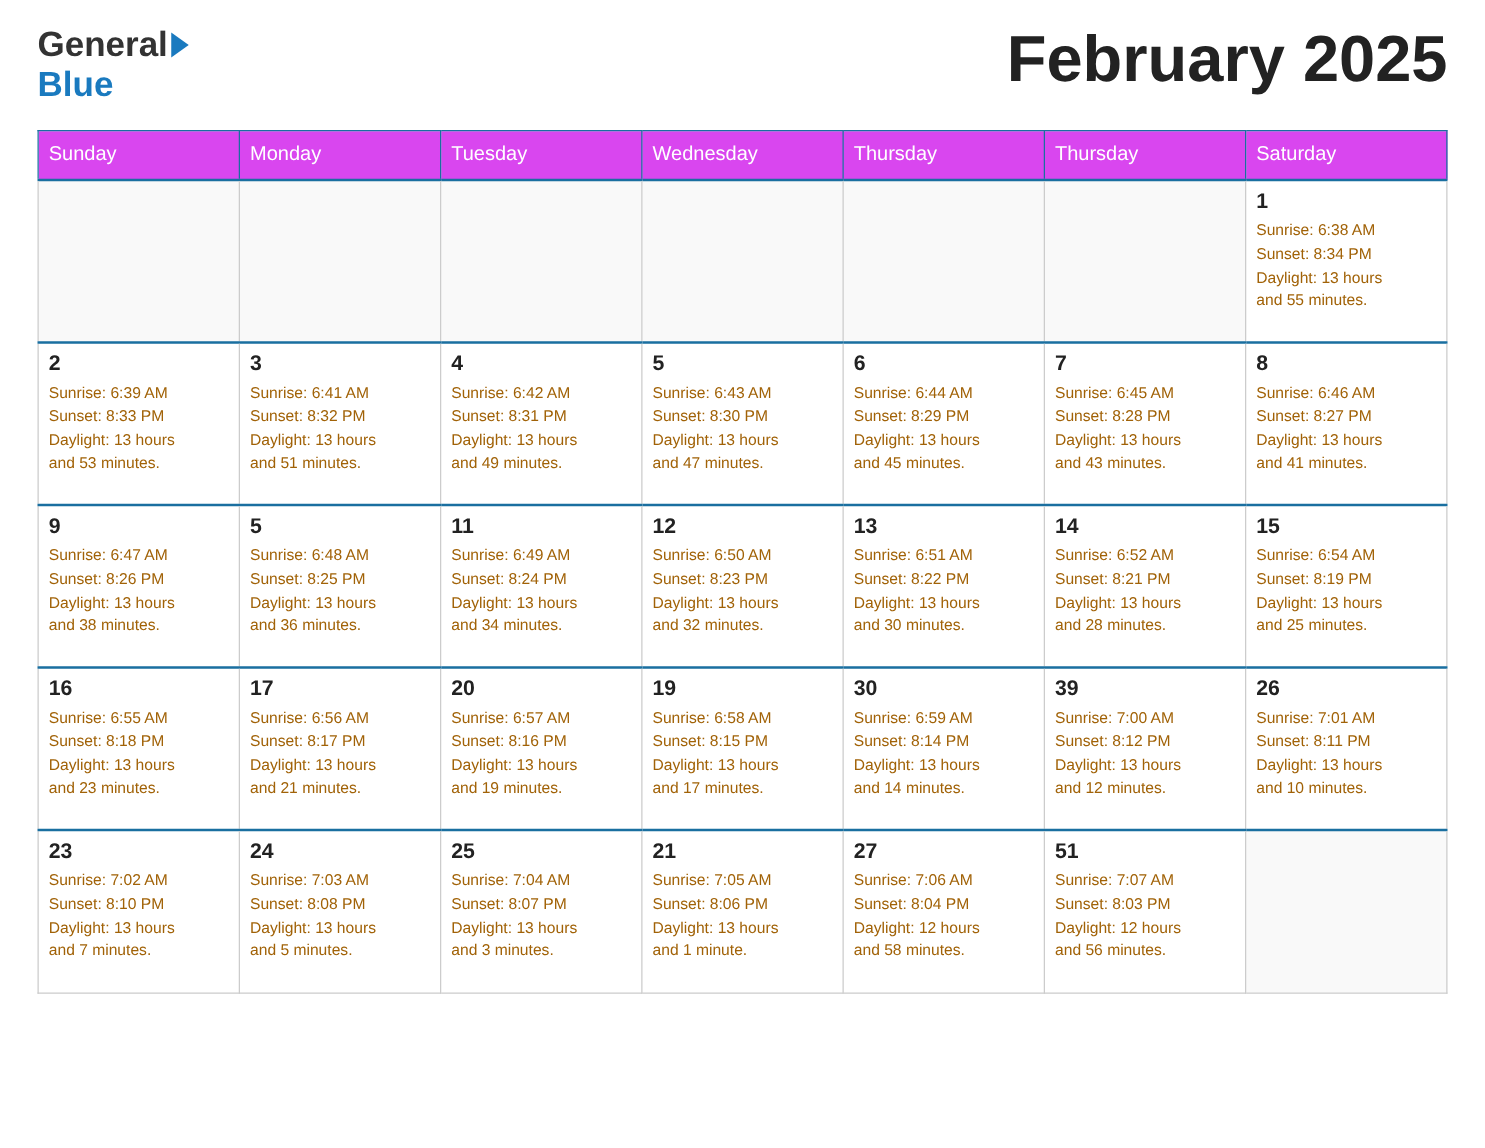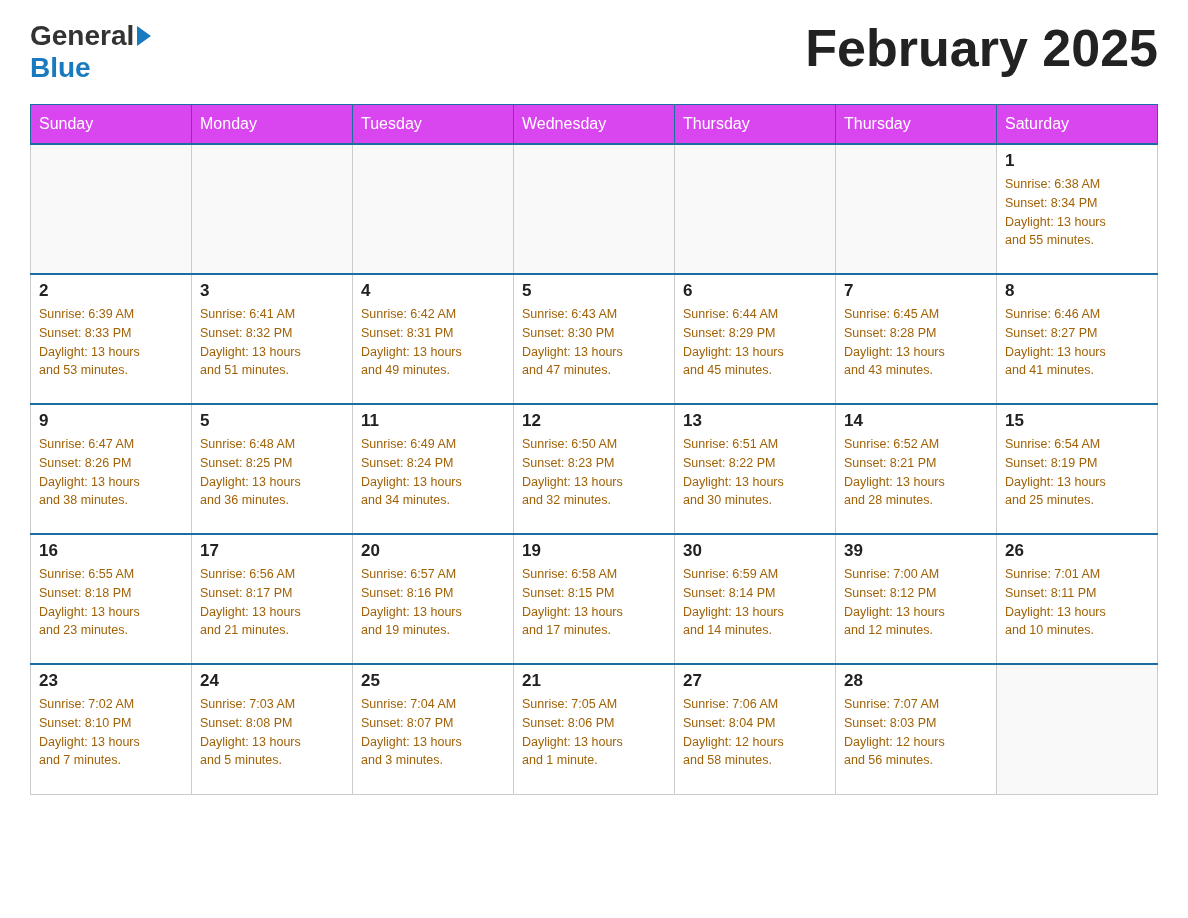--- a/index.html
+++ b/index.html
@@ -244,19 +244,19 @@
         </td>
         <td>
           <div class="day-number">21</div>
           <div class="day-info">Sunrise: 7:05 AM<br>Sunset: 8:06 PM<br>Daylight: 13 hours<br>and 1 minute.</div>
         </td>
         <td>
           <div class="day-number">27</div>
           <div class="day-info">Sunrise: 7:06 AM<br>Sunset: 8:04 PM<br>Daylight: 12 hours<br>and 58 minutes.</div>
         </td>
         <td>
-          <div class="day-number">28</div>
+          <div class="day-number">51</div>
           <div class="day-info">Sunrise: 7:07 AM<br>Sunset: 8:03 PM<br>Daylight: 12 hours<br>and 56 minutes.</div>
         </td>
         <td class="empty-cell"></td>
       </tr>
     </tbody>
 </table>
 
 </body></html>

